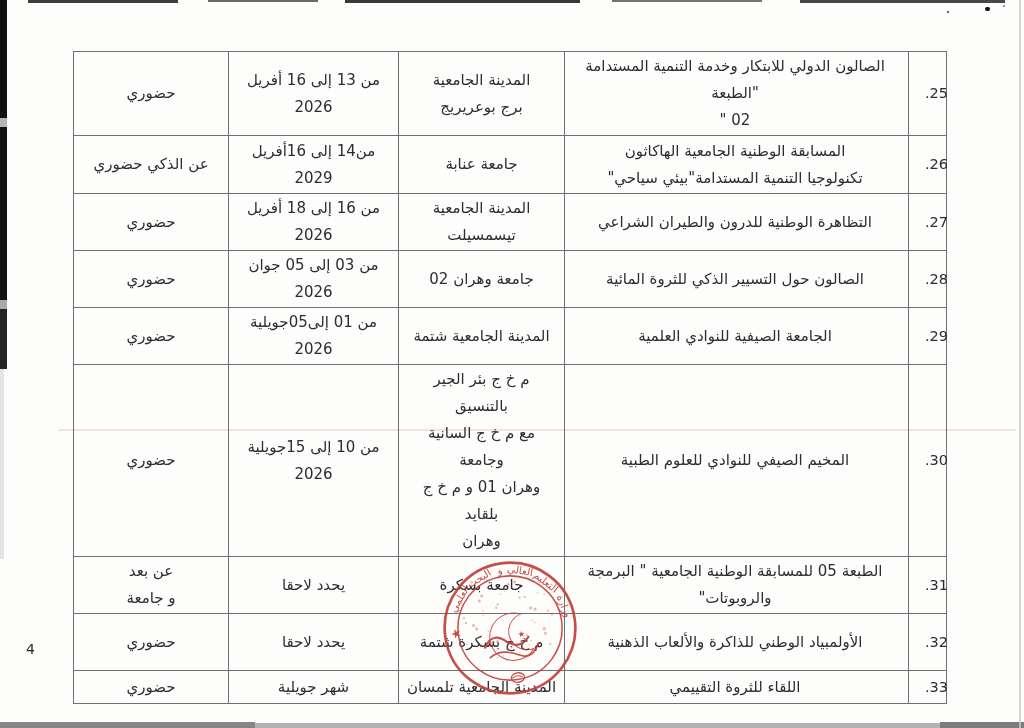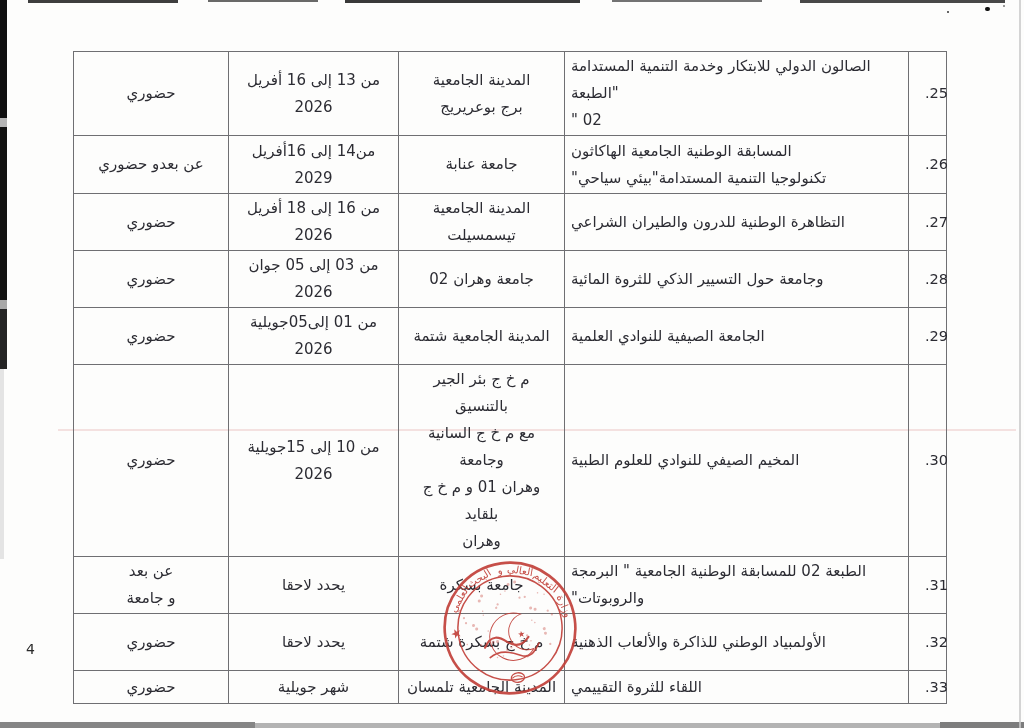--- a/index.html
+++ b/index.html
@@ -42,21 +42,21 @@
     vertical-align:middle;
     font-size:15px;
     line-height:1.8;
     white-space:pre-line;
     padding:1px 6px;
     color:#2c2c33;
   }
   td.c-num{
     direction:ltr;text-align:center;font-size:14.5px;white-space:nowrap;padding:1px 16px;
   }
-  td.c-event{text-align:left;padding-right:9px;}
+  td.c-event{text-align:center;padding-right:9px;}
   td.c-location,td.c-date,td.c-mode{text-align:center;}
 
   
   .page-number{
     position:absolute;left:26px;top:641px;font-size:14px;color:#2a2a2a;
   }
 
   
   .stamp{
     position:absolute;left:439px;top:555px;width:142px;height:146px;
@@ -103,33 +103,33 @@
 برج بوعريريج</td>
     <td class="c-date">من 13 إلى 16 أفريل 2026</td>
     <td class="c-mode">حضوري</td>
   </tr>
       <tr style="height: 58px;">
     <td class="c-num">.26</td>
     <td class="c-event">المسابقة الوطنية الجامعية الهاكاثون
 تكنولوجيا التنمية المستدامة"بيئي سياحي"</td>
     <td class="c-location">جامعة عنابة</td>
     <td class="c-date">من14 إلى 16أفريل 2029</td>
-    <td class="c-mode">عن بعدو حضوري</td>
+    <td class="c-mode">عن الذكي حضوري</td>
   </tr>
       <tr style="height: 57px;">
     <td class="c-num">.27</td>
     <td class="c-event">التظاهرة الوطنية للدرون والطيران الشراعي</td>
     <td class="c-location">المدينة الجامعية
 تيسمسيلت</td>
     <td class="c-date">من 16 إلى 18 أفريل 2026</td>
     <td class="c-mode">حضوري</td>
   </tr>
       <tr style="height: 33px;">
     <td class="c-num">.28</td>
-    <td class="c-event">وجامعة حول التسيير الذكي للثروة المائية</td>
+    <td class="c-event">الصالون حول التسيير الذكي للثروة المائية</td>
     <td class="c-location">جامعة وهران 02</td>
     <td class="c-date">من 03 إلى 05 جوان 2026</td>
     <td class="c-mode">حضوري</td>
   </tr>
       <tr style="height: 34px;">
     <td class="c-num">.29</td>
     <td class="c-event">الجامعة الصيفية للنوادي العلمية</td>
     <td class="c-location">المدينة الجامعية شتمة</td>
     <td class="c-date">من 01 إلى05جويلية 2026</td>
     <td class="c-mode">حضوري</td>
@@ -139,21 +139,21 @@
     <td class="c-event">المخيم الصيفي للنوادي للعلوم الطبية</td>
     <td class="c-location">م خ ج بئر الجير بالتنسيق
 مع م خ ج السانية وجامعة
 وهران 01 و م خ ج بلقايد
 وهران</td>
     <td class="c-date">من 10 إلى 15جويلية 2026</td>
     <td class="c-mode">حضوري</td>
   </tr>
       <tr style="height: 57px;">
     <td class="c-num">.31</td>
-    <td class="c-event">الطبعة 02 للمسابقة الوطنية الجامعية " البرمجة
+    <td class="c-event">الطبعة 05 للمسابقة الوطنية الجامعية " البرمجة
 والروبوتات"</td>
     <td class="c-location">جامعة بسكرة</td>
     <td class="c-date">يحدد لاحقا</td>
     <td class="c-mode">عن بعد
 و جامعة</td>
   </tr>
       <tr style="height: 57px;">
     <td class="c-num">.32</td>
     <td class="c-event">الأولمبياد الوطني للذاكرة والألعاب الذهنية</td>
     <td class="c-location">م خ ج بسكرة شتمة</td>

